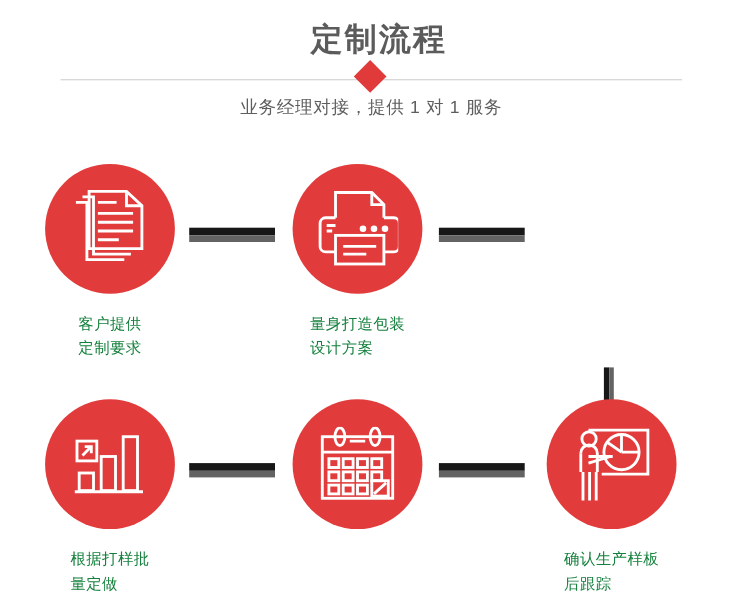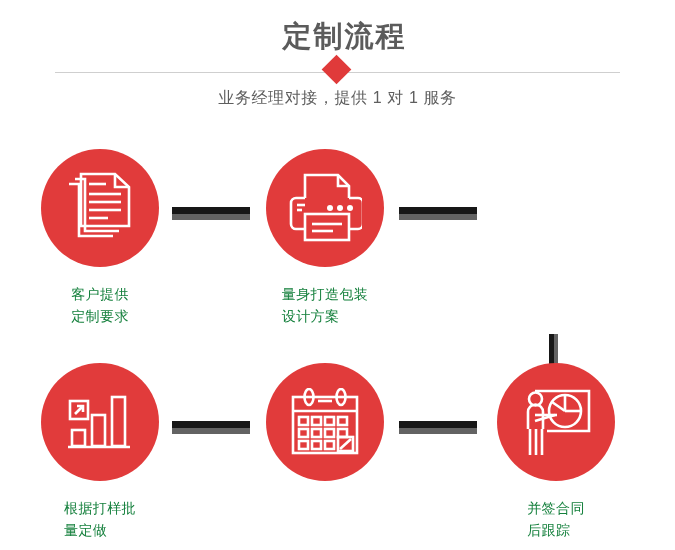--- a/index.html
+++ b/index.html
@@ -296,17 +296,17 @@
           <path d="M9 27 a7 7 0 0 1 15 0 V44"></path>
           <path d="M9 27 V44"></path>
           <path d="M16 30 L38 30"></path>
           <path d="M16 36 L36 30"></path>
           <line x1="11" y1="44" x2="11" y2="70"></line>
           <line x1="17" y1="44" x2="17" y2="70"></line>
           <line x1="23" y1="44" x2="23" y2="70"></line>
         </g>
       </svg>
     </div>
-    <div class="step-label"><span class="step-label-inner">并签合同
+    <div class="step-label"><span class="step-label-inner">确认生产样板
 后跟踪</span></div>
   </div>
 
 </div>
 
 </body></html>

